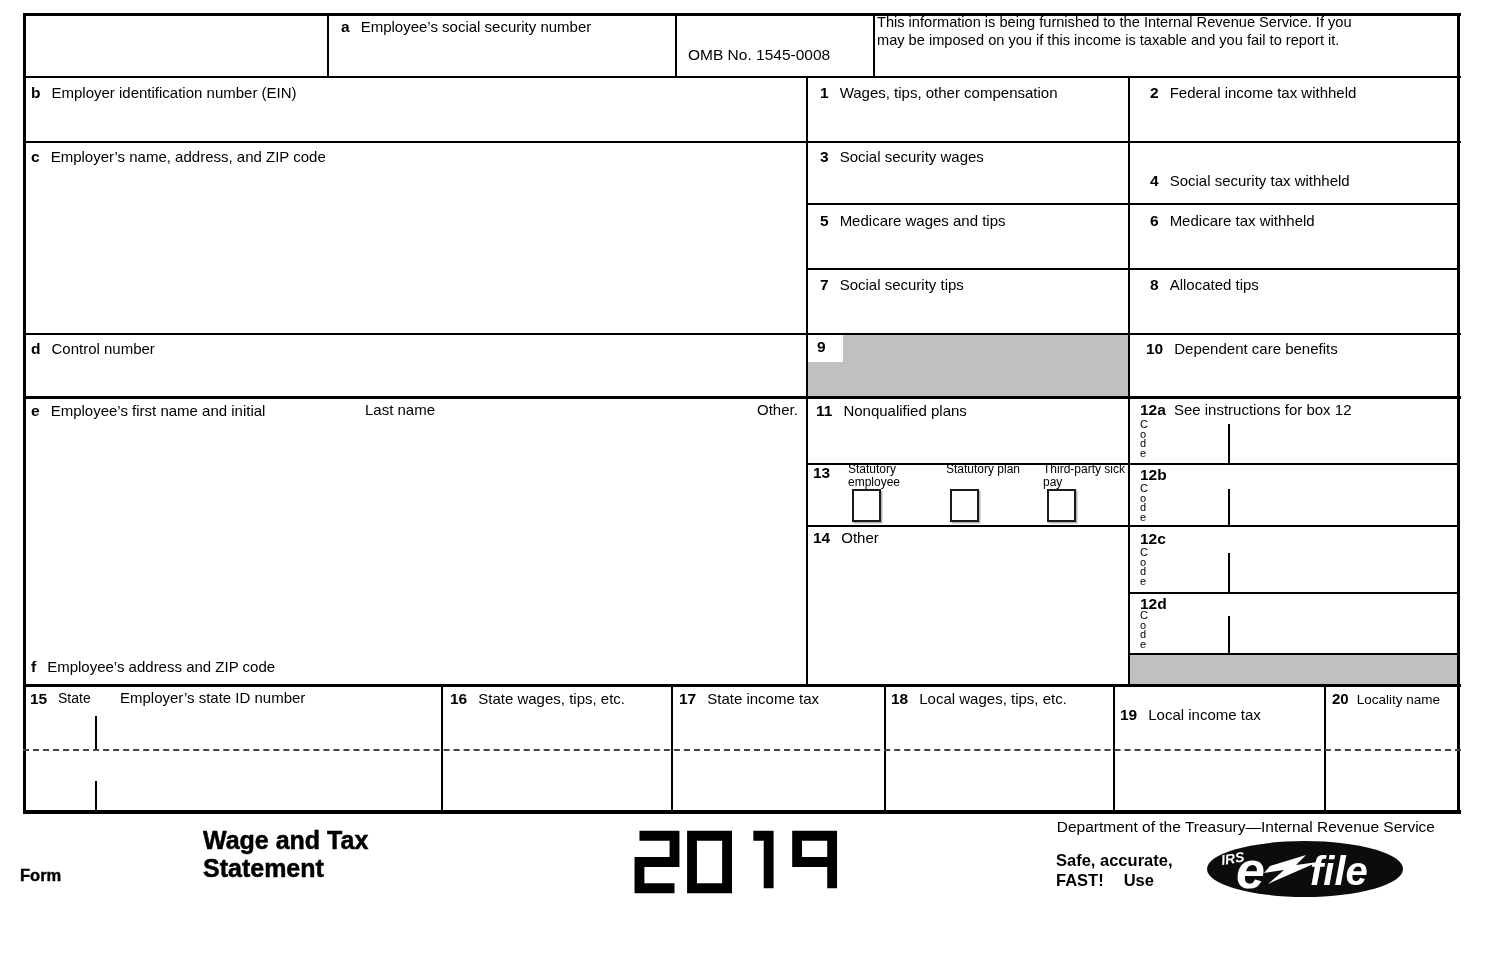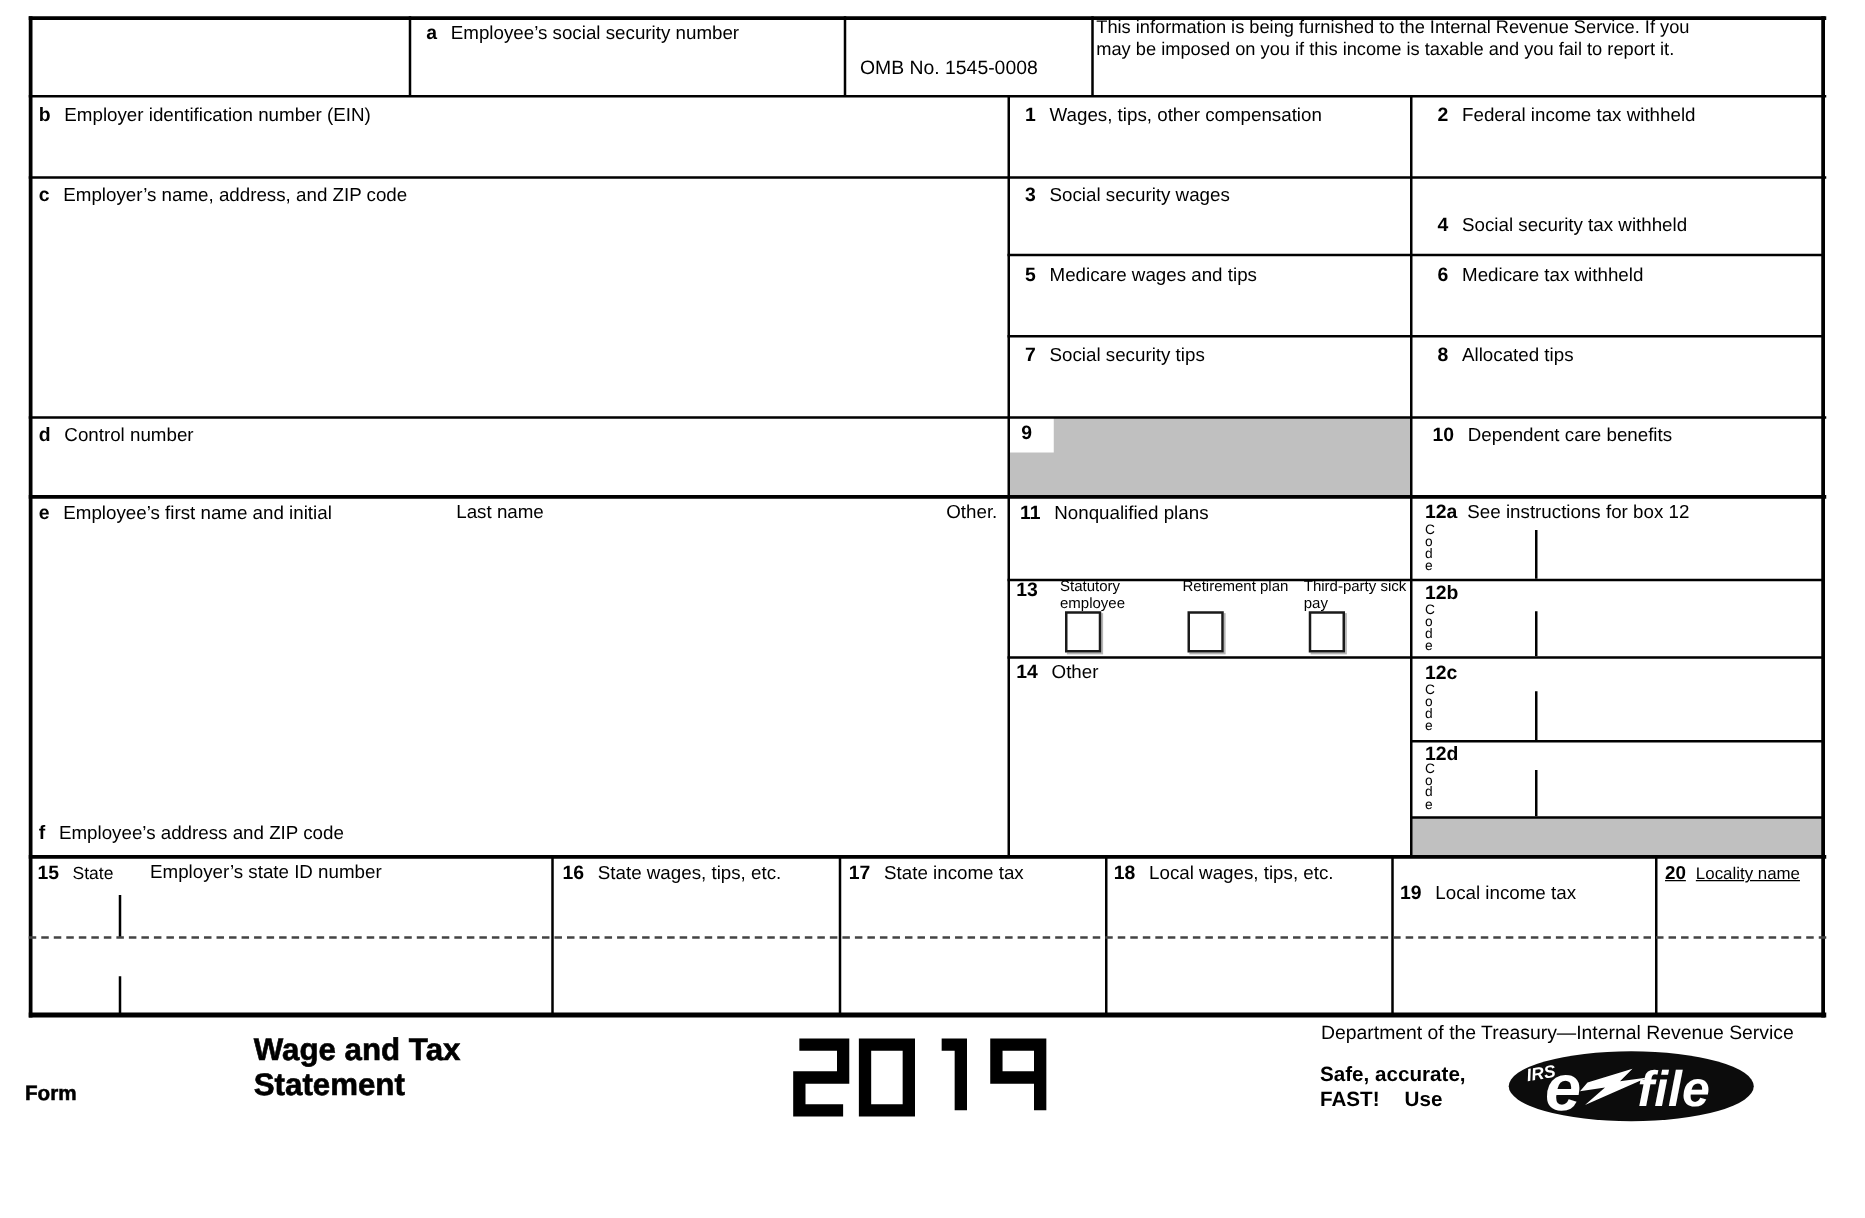--- a/index.html
+++ b/index.html
@@ -5,21 +5,21 @@
   html,body{margin:0;padding:0;background:#fff;}
   body{font-family:"Liberation Sans","DejaVu Sans",sans-serif;color:#000;}
   #form{position:relative;width:1492px;height:974px;background:#fff;overflow:hidden;}
   .line{position:absolute;background:#000;}
   .dash{position:absolute;border-top:2px dashed #444;background:none;}
   .gray{position:absolute;background:#c0c0c0;}
   .white{position:absolute;background:#fff;}
   .lbl{position:absolute;font-size:15px;white-space:nowrap;line-height:1.1;}
   .pfx{font-weight:700;font-size:15.5px;margin-right:11px;}
   .pfx12{font-weight:700;font-size:15.5px;margin-right:8px;}
-  .sm{font-size:13.5px;text-decoration:underline;}
+  .sm{font-size:13.5px;}
   .notice{position:absolute;font-size:14.6px;line-height:17.6px;}
   .code{position:absolute;font-size:11px;line-height:9.6px;width:9px;word-break:break-all;white-space:normal;}
   .sub{position:absolute;font-size:12px;line-height:13px;width:90px;white-space:normal;}
   .cb{position:absolute;width:25px;height:29px;border:2px solid #1a1a1a;background:#fff;box-shadow:1.5px 1.5px 0 #b5b5b5;}
   .val{position:absolute;cursor:text;}
   .w2{position:absolute;font-size:58px;font-weight:900;letter-spacing:-3px;-webkit-text-stroke:2.2px #000;}
   .ftitle{position:absolute;font-size:25px;font-weight:700;line-height:28px;width:210px;white-space:normal;-webkit-text-stroke:.5px #000;}
   .fword{position:absolute;font-size:16.5px;font-weight:700;-webkit-text-stroke:.4px #000;}
   .dept{position:absolute;font-size:15.5px;text-align:right;width:575px;}
   .safe{position:absolute;font-size:16.5px;font-weight:700;line-height:20px;}
@@ -147,21 +147,21 @@
   </div>
   <div class="code" style="left:1140px;top:420px;">Code</div>
   <div class="code" style="left:1140px;top:484px;">Code</div>
   <div class="code" style="left:1140px;top:548px;">Code</div>
   <div class="code" style="left:1140px;top:611px;">Code</div>
 
   <div class="lbl" style="left:813px;top:464px;">
     <span class="pfx">13</span>
   </div>
   <div class="sub" style="left:848px;top:463px;">Statutory employee</div>
-  <div class="sub" style="left:946px;top:463px;">Retirement plan</div>
+  <div class="sub" style="left:946px;top:463px;">Statutory plan</div>
   <div class="sub" style="left:1043px;top:463px;">Third-party sick pay</div>
   <div class="cb" style="left:852px;top:489px;"></div>
   <div class="cb" style="left:950px;top:489px;"></div>
   <div class="cb" style="left:1047px;top:489px;"></div>
 
   <div class="lbl" style="left:813px;top:529px;">
     <span class="pfx">14</span><span>Other</span>
   </div>
 
   <div class="lbl" style="left:30px;top:690px;"><span class="pfx" style="margin-right:0;">15</span></div>

